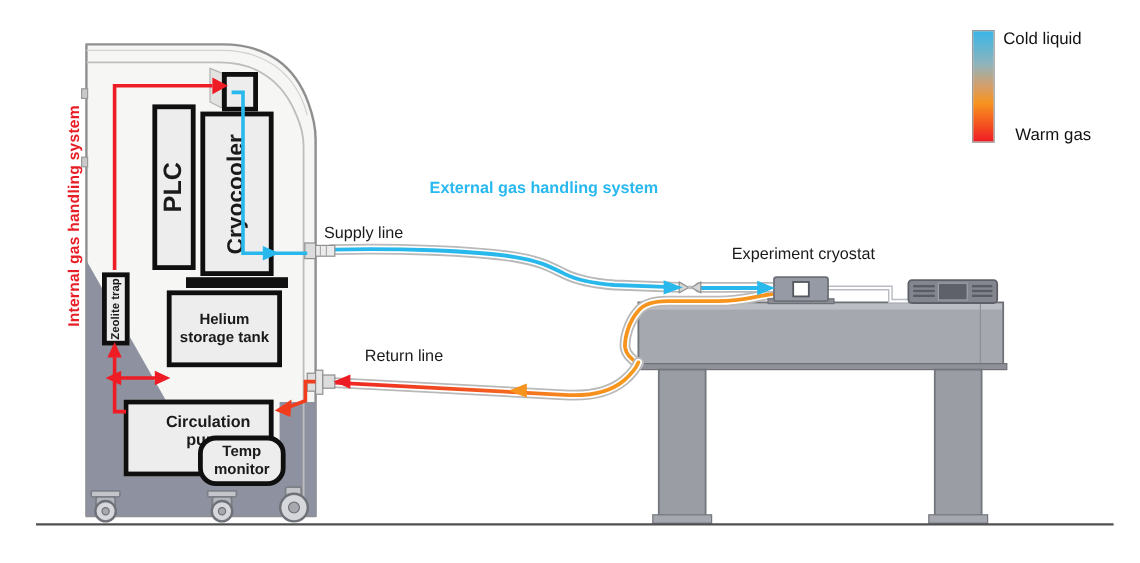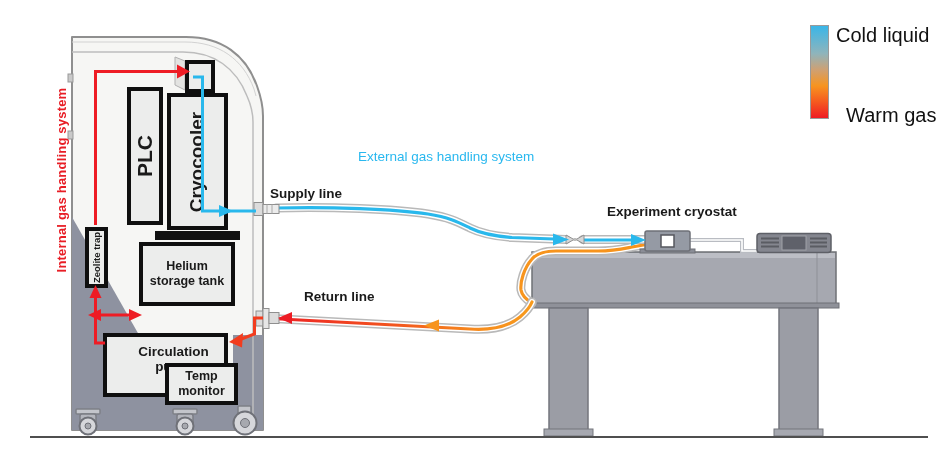--- a/index.html
+++ b/index.html
@@ -8,32 +8,32 @@
     font-family:"Liberation Sans",sans-serif;
   }
   #base-svg,#top-svg{position:absolute;left:0;top:0;width:950px;height:469px;}
   #top-svg{pointer-events:none;}
   .eqbox{
     position:absolute;background:#ecedec;border:4px solid #0f0f0f;box-sizing:border-box;
     display:flex;align-items:center;justify-content:center;color:#1a1a1a;font-weight:bold;
     text-align:center;
   }
   .rot{transform:rotate(-90deg);white-space:nowrap;}
-  .lbl{position:absolute;color:#1a1a1a;font-weight:bold;font-size:13.5px;white-space:nowrap;}
+  .lbl{position:absolute;color:#1a1a1a;font-weight:normal;font-size:13.5px;white-space:nowrap;}
   .lbl2{white-space:normal;text-align:center;line-height:1.22;}
   #internal-label{
     position:absolute;left:61px;top:180px;transform:translate(-50%,-50%) rotate(-90deg);
     color:#e81e26;font-weight:bold;font-size:13px;white-space:nowrap;letter-spacing:.2px;
   }
-  #external-label{position:absolute;left:358px;top:149px;color:#29b8ef;font-weight:normal;font-size:13.5px;white-space:nowrap;}
+  #external-label{position:absolute;left:358px;top:149px;color:#29b8ef;font-weight:bold;font-size:13.5px;white-space:nowrap;}
   #legend-bar{
     position:absolute;left:810px;top:25px;width:19px;height:94px;border:1px solid #9a9a9a;box-sizing:border-box;
     background:linear-gradient(180deg,#3ab6e8 0%,#8fb4bb 30%,#d0a071 48%,#f79420 65%,#f55b1f 82%,#ee1c24 100%);
   }
-  .legend-txt{position:absolute;color:#111;font-size:20px;font-weight:normal;white-space:nowrap;}
+  .legend-txt{position:absolute;color:#111;font-size:14px;font-weight:normal;white-space:nowrap;}
   #pedestal{position:absolute;left:155px;top:231px;width:85px;height:9px;background:#111;}
 </style>
 </head>
 <body>
 
 <div id="canvas">
 
   <svg id="base-svg" viewBox="0 0 950 469">
     <defs>
       <linearGradient id="retgrad" gradientUnits="userSpaceOnUse" x1="262" y1="0" x2="532" y2="0">
@@ -170,21 +170,21 @@
   <div id="pedestal"></div>
   <div class="eqbox" style="left:85px;top:227px;width:23px;height:61px;">
     <span class="rot" style="font-size:9.5px;">Zeolite trap</span>
   </div>
   <div class="eqbox" style="left:139px;top:242px;width:96px;height:64px;font-size:12.5px;line-height:1.2;">
     <span style="display:block;width:80px;">Helium storage tank</span>
   </div>
   <div class="eqbox" style="left:103px;top:333px;width:125px;height:64px;align-items:flex-start;font-size:13.5px;padding-left:16px;">
     <span style="display:block;padding-top:7px;">Circulation pump</span>
   </div>
-  <div class="eqbox" style="left:165px;top:363px;width:73px;height:42px;font-size:12.5px;line-height:1.2;">
+  <div class="eqbox" style="left:165px;top:363px;width:73px;height:42px;font-size:12.5px;line-height:1.2;border-radius:15px;">
     <span style="display:block;width:55px;">Temp monitor</span>
   </div>
 
   <div id="internal-label">Internal gas handling system</div>
   <div id="external-label">External gas handling system</div>
   <div class="lbl" style="left:270px;top:186px;">Supply line</div>
   <div class="lbl" style="left:266px;top:289px;margin-left:38px;">Return line</div>
   <div class="lbl" style="left:607px;top:204px;width:125px;text-align:center;">Experiment cryostat</div>
 
   <div id="legend-bar"></div>

